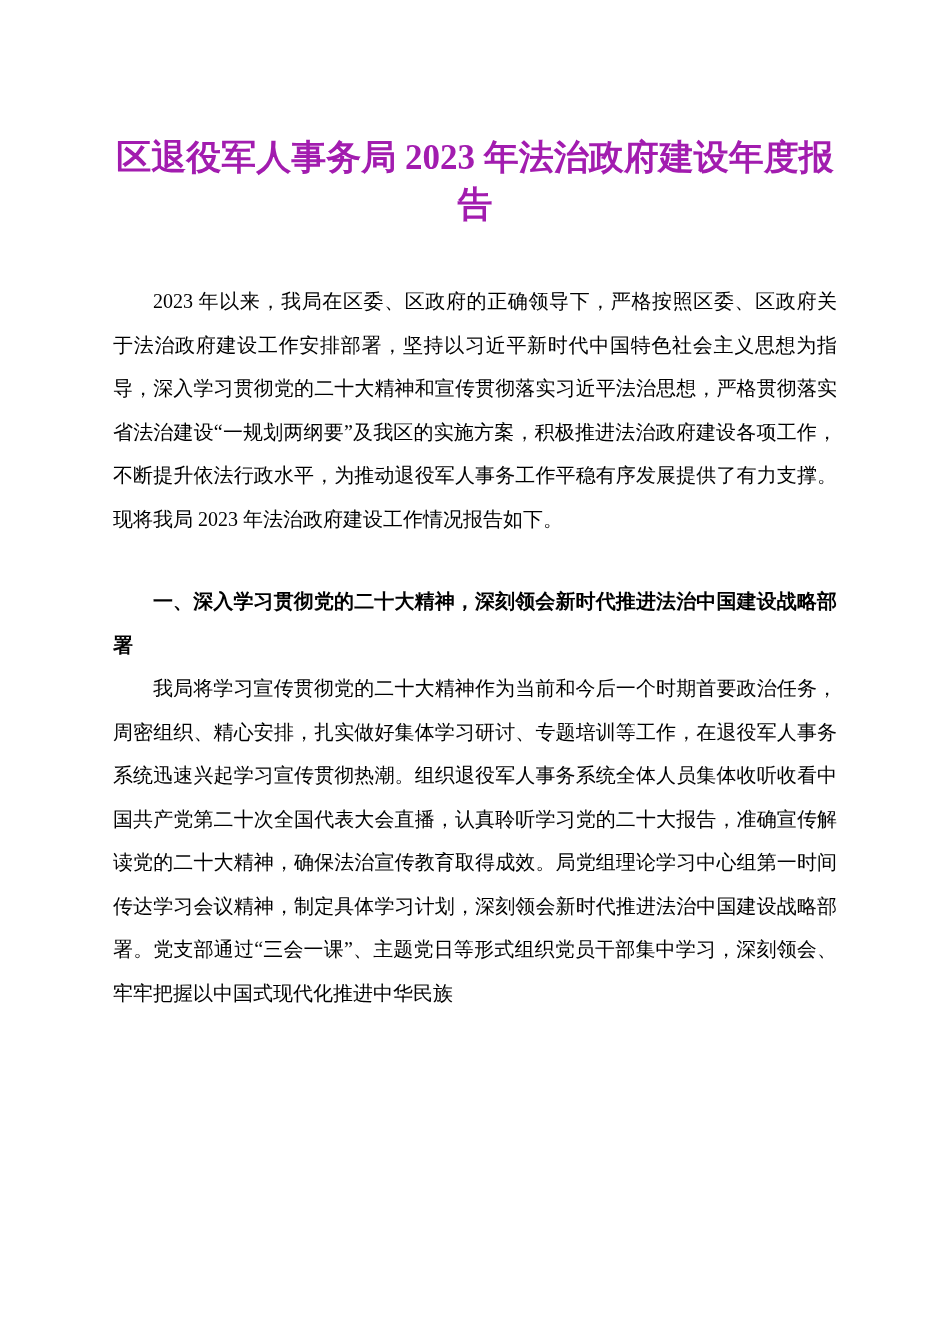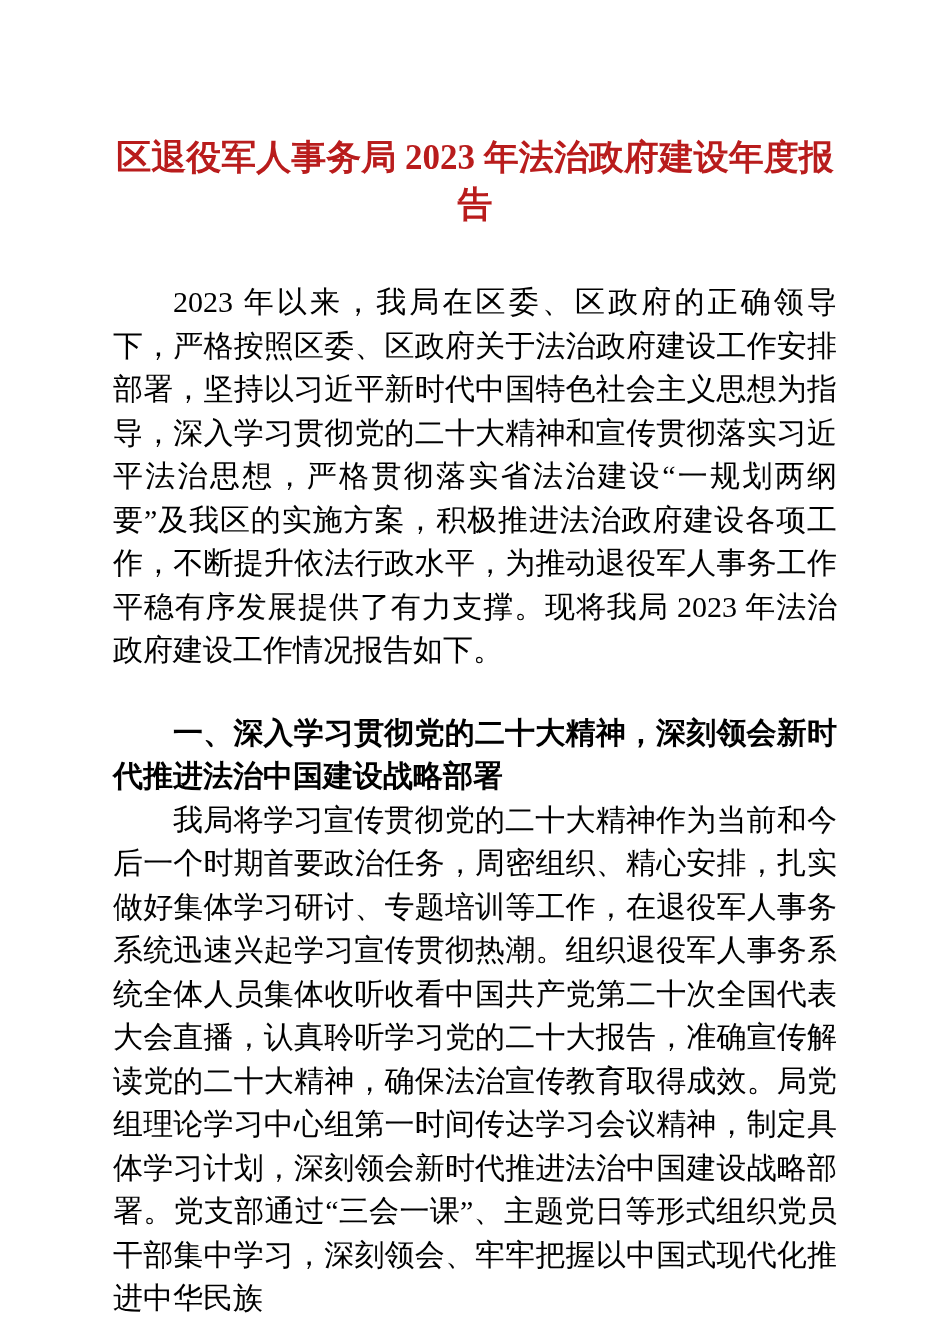--- a/index.html
+++ b/index.html
@@ -19,30 +19,30 @@
     color: #000000;
   }
   .doc-title {
     width: 724px;
     margin: 0;
     font-family: "Liberation Serif", "DejaVu Serif", serif;
     font-weight: bold;
     font-size: 35px;
     line-height: 47px;
     text-align: center;
-    color: #b91c1c;
+    color: #a21caf;
   }
   .doc-body {
     margin-top: 52px;
     width: 724px;
   }
   .doc-body p {
     margin: 0;
     padding: 0;
-    font-size: 30px;
+    font-size: 20px;
     line-height: 43.5px;
     text-align: justify;
     text-indent: 2em;
     color: #000000;
     word-break: break-all;
   }
   .doc-body p.body {
     font-family: "Liberation Serif", "DejaVu Serif", serif;
     font-weight: normal;
   }

